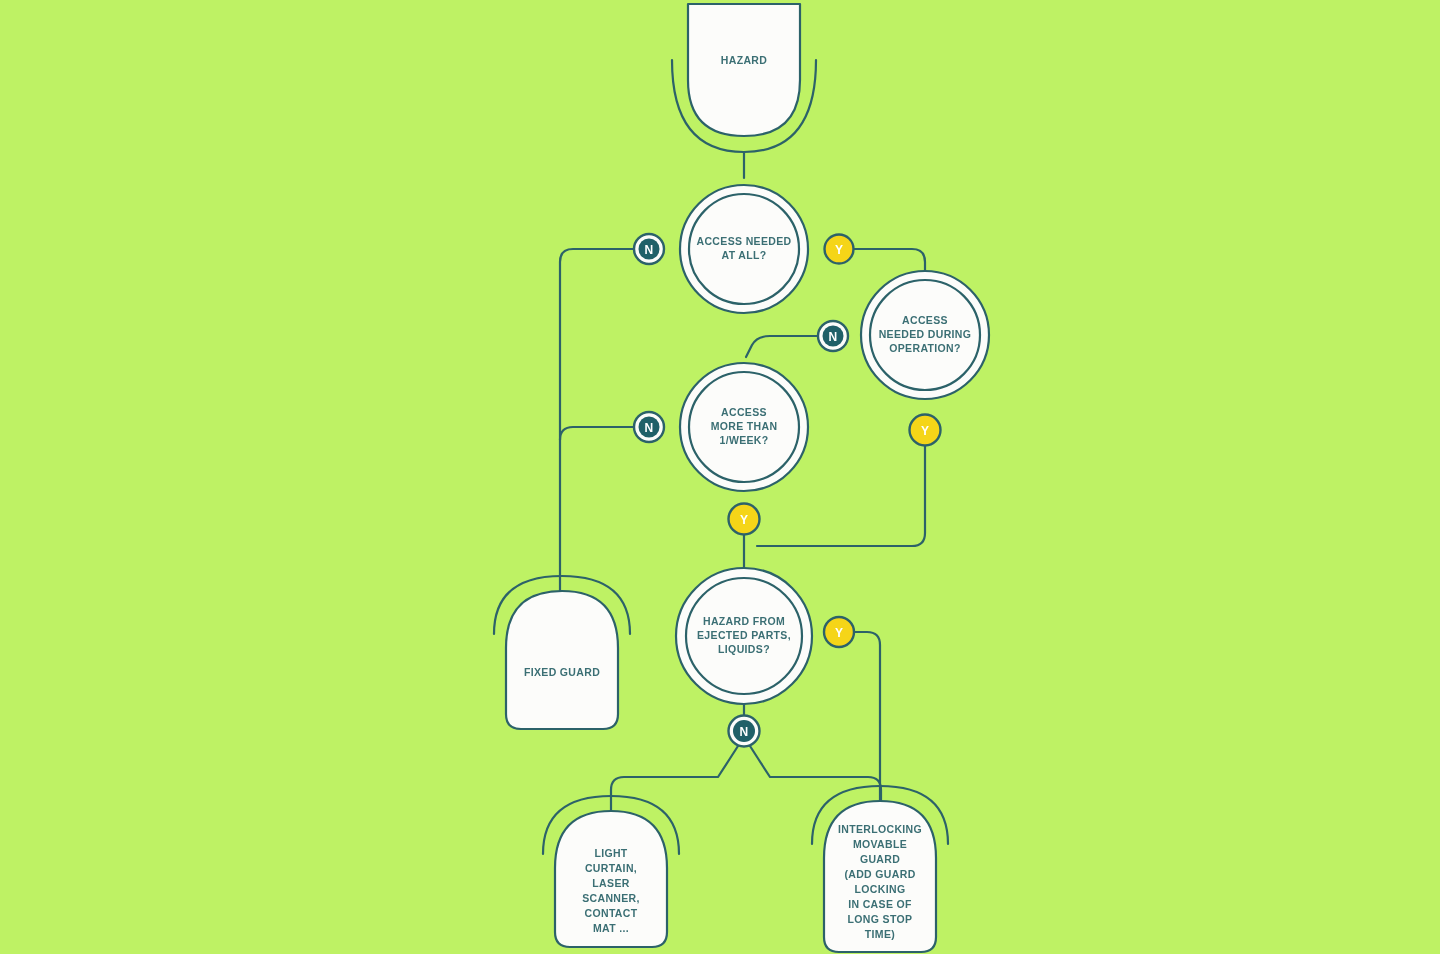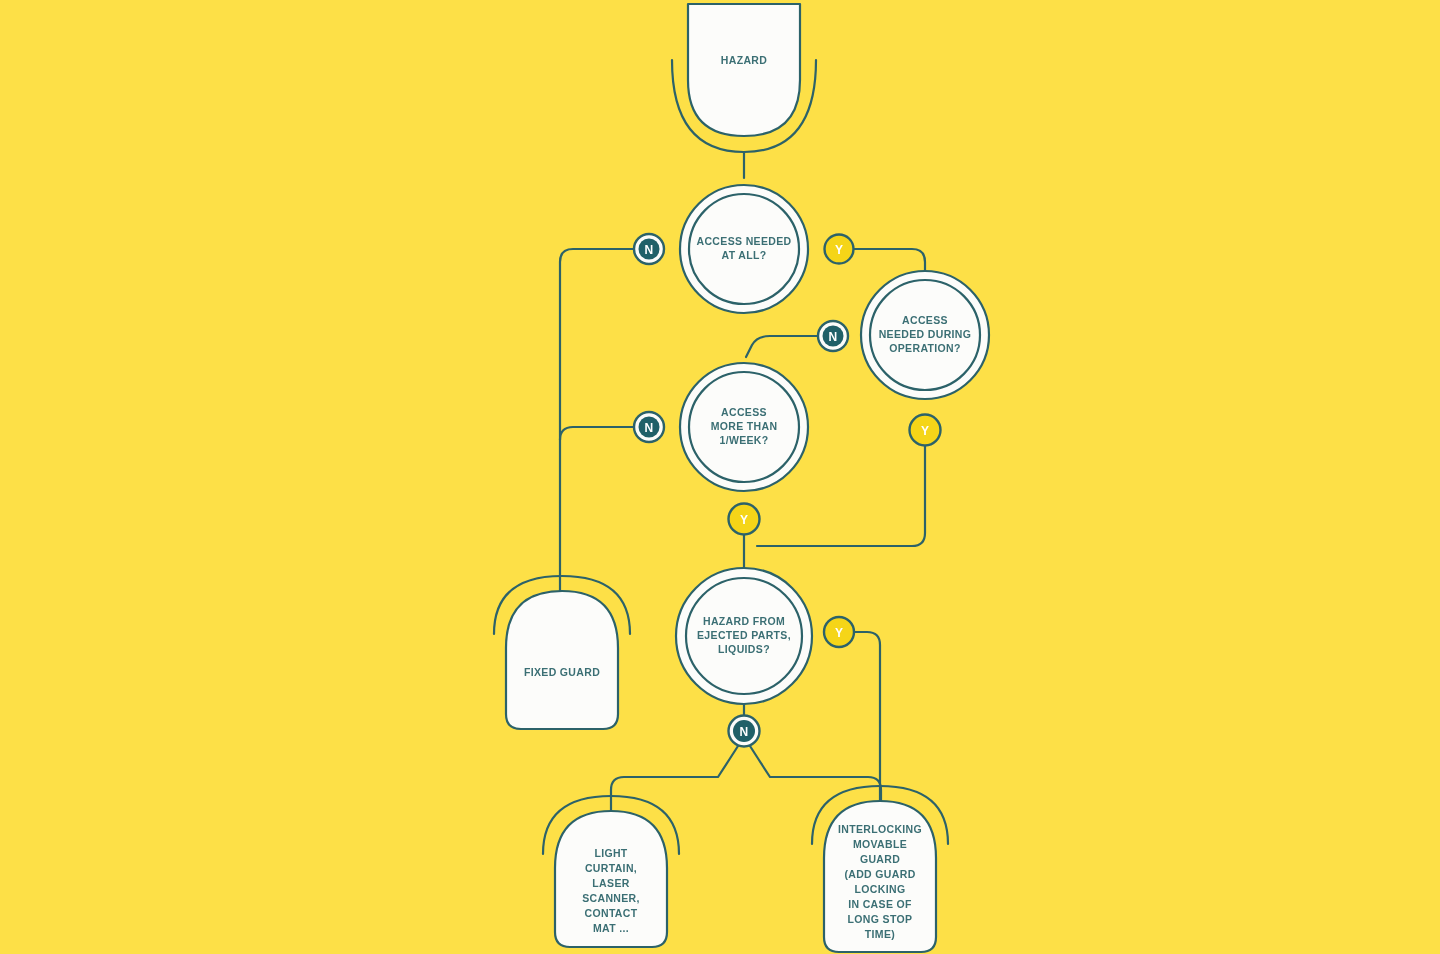--- a/index.html
+++ b/index.html
@@ -11,21 +11,21 @@
   body {
     width: 1440px;
     height: 954px;
     font-family: "Liberation Sans", sans-serif;
     overflow: hidden;
   }
   #diagram-root {
     position: relative;
     width: 1440px;
     height: 954px;
-    background: #fde047;
+    background: #bef264;
   }
   svg#flow-svg {
     display: block;
     width: 1440px;
     height: 954px;
   }
   .stroke-line {
     fill: none;
     stroke: #2c6269;
     stroke-width: 2.2;

